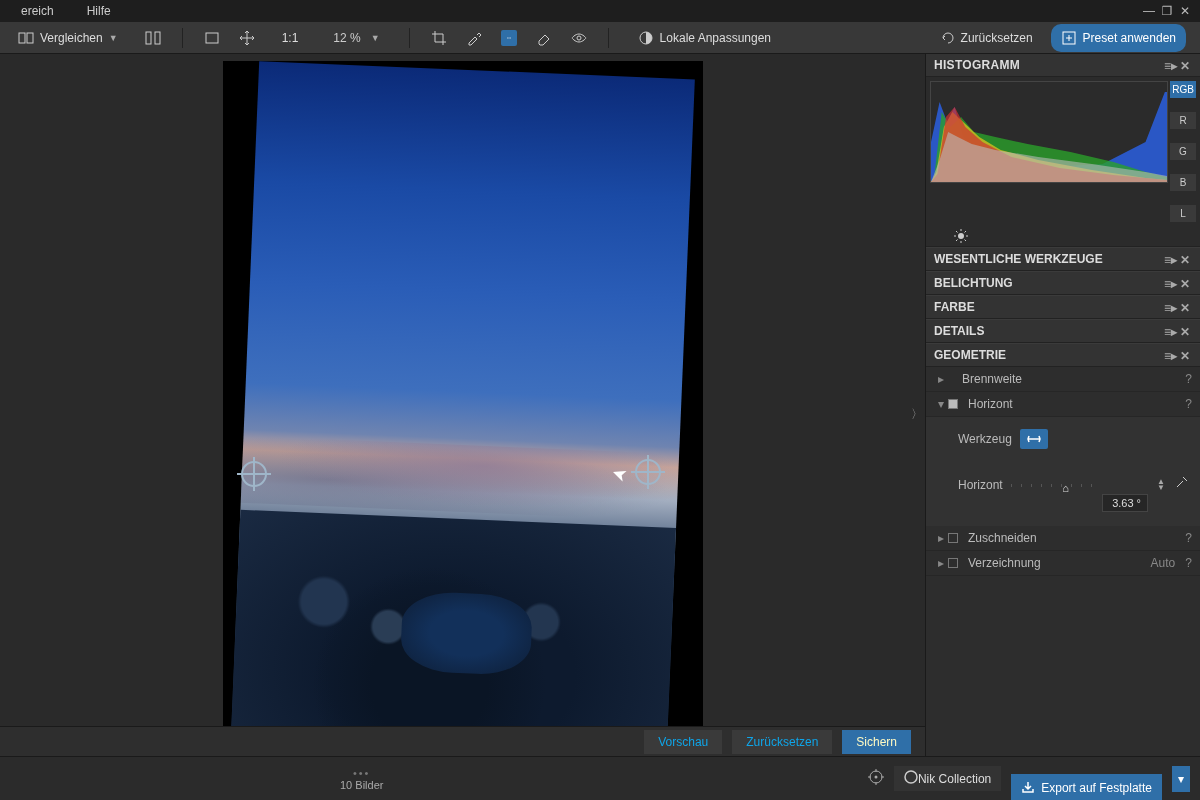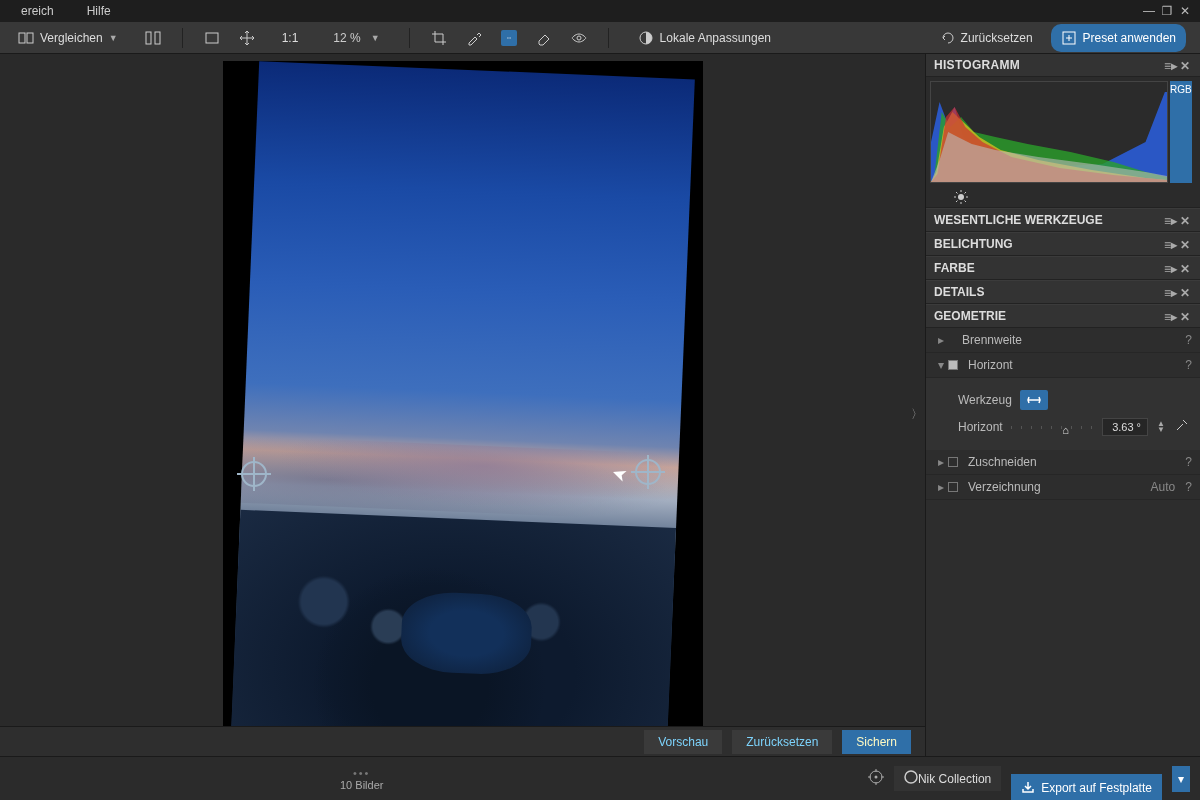--- a/index.html
+++ b/index.html
@@ -44,21 +44,21 @@
 
 
 .side { width:275px; background:#2d2d2d; border-left:1px solid #1a1a1a; overflow-y:auto; font-size:12px; }
 .panel-header { background:#333; border-bottom:1px solid #222; padding:4px 8px; display:flex; align-items:center; font-weight:700; color:#ddd; letter-spacing:.3px; }
 .panel-header .ph-actions { margin-left:auto; color:#aaa; display:flex; gap:4px; }
 .ph-icon { width:12px; height:12px; cursor:default; }
 
 .histo-wrap { position:relative; background:#2b2b2b; padding:4px; display:flex; gap:2px; }
 .histo { flex:1; height:102px; position:relative; background:#2b2b2b; border:1px solid #444; }
 .histo svg { position:absolute; inset:0; width:100%; height:100%; }
-.chan-btns { width:26px; display:flex; flex-direction:row; gap:14px; }
+.chan-btns { width:26px; display:flex; flex-direction:column; gap:14px; }
 .chan-btn { background:#3a3a3a; color:#ccc; text-align:center; font-size:10px; padding:3px 0; cursor:default; }
 .chan-btn.active { background:#2f6fa8; color:#fff; }
 
 .histo-icons { background:#2b2b2b; padding:3px 6px; display:flex; gap:8px; border-bottom:1px solid #222; }
 .hi-icon { width:14px; height:14px; color:#aaa; }
 
 .section-row { background:#333; border-top:1px solid #3b3b3b; border-bottom:1px solid #222; padding:4px 8px; display:flex; align-items:center; color:#ddd; font-weight:600; cursor:default; }
 .section-row .ph-actions { margin-left:auto; color:#aaa; display:flex; gap:4px; }
 
 .subrow { background:#2d2d2d; border-bottom:1px solid #262626; padding:5px 8px 5px 8px; display:flex; align-items:center; color:#bbb; }
@@ -67,28 +67,28 @@
 .subrow .chk span { width:10px; height:10px; border:1px solid #777; display:inline-block; }
 .subrow .chk.on span { background:#bbb; }
 .subrow .sr-right { margin-left:auto; color:#888; }
 
 .horizont-body { background:#323232; padding:8px 12px 10px 32px; }
 .hb-row { display:flex; align-items:center; gap:8px; padding:4px 0; color:#bbb; }
 .tool-chip { background:#2f6fa8; padding:4px 6px; border-radius:2px; color:#fff; display:inline-flex; }
 .slider-track { flex:1; height:12px; position:relative; }
 .slider-track .ticks { position:absolute; inset:0; background:repeating-linear-gradient(to right,#555 0 1px,transparent 1px 10px); top:5px; height:3px; }
 .slider-thumb { position:absolute; bottom:-3px; left:62%; color:#ddd; font-size:11px; }
-.val-box { background:#262626; border:1px solid #444; padding:2px 6px; min-width:46px; text-align:right; color:#ddd; font-size:11px; }
+.val-box { background:#262626; border:1px solid #444; padding:2px 6px; min-width:46px; text-align:right; color:#ddd; font-size:11px;margin-top:37px; }
 .stepper { width:10px; display:flex; flex-direction:column; color:#aaa; font-size:8px; line-height:6px; text-align:center; }
 .magic-icon { color:#bbb; }
 .side-wrap { position:relative; }
 
 
 .editor-actions { position:absolute; left:0; right:275px; bottom:44px; height:30px; background:#2e2e2e; border-top:1px solid #1a1a1a; display:flex; align-items:center; justify-content:flex-end; gap:10px; padding:0 14px; }
-.ea-btn { background:#3a3a3a; color:#7dd3fc; padding:5px 14px; cursor:default; }
+.ea-btn { background:#3a3a3a; color:#0ea5e9; padding:5px 14px; cursor:default; }
 .ea-btn.primary { background:#2f6fa8; color:#fef9c3; }
 
 
 .statusbar { position:absolute; left:0; right:0; bottom:0; height:44px; background:#2b2b2b; border-top:1px solid #1a1a1a; display:flex; align-items:center; padding:0 10px; gap:10px; }
 .status-left { display:flex; flex-direction:column; align-items:center; color:#aaa; font-size:11px; margin-left:330px; }
 .status-left .dots { letter-spacing:2px; color:#777; }
 .status-spacer { flex:1; }
 .status-btns { display:flex; gap:10px; align-items:center; }
 .nik-btn { display:flex; align-items:center; color:#ddd; padding:4px 10px; background:#333; }
 .export-btn { background:#2f6fa8; color:#fff; padding:6px 10px; display:flex; align-items:center; gap:6px;margin-top:19px; }

